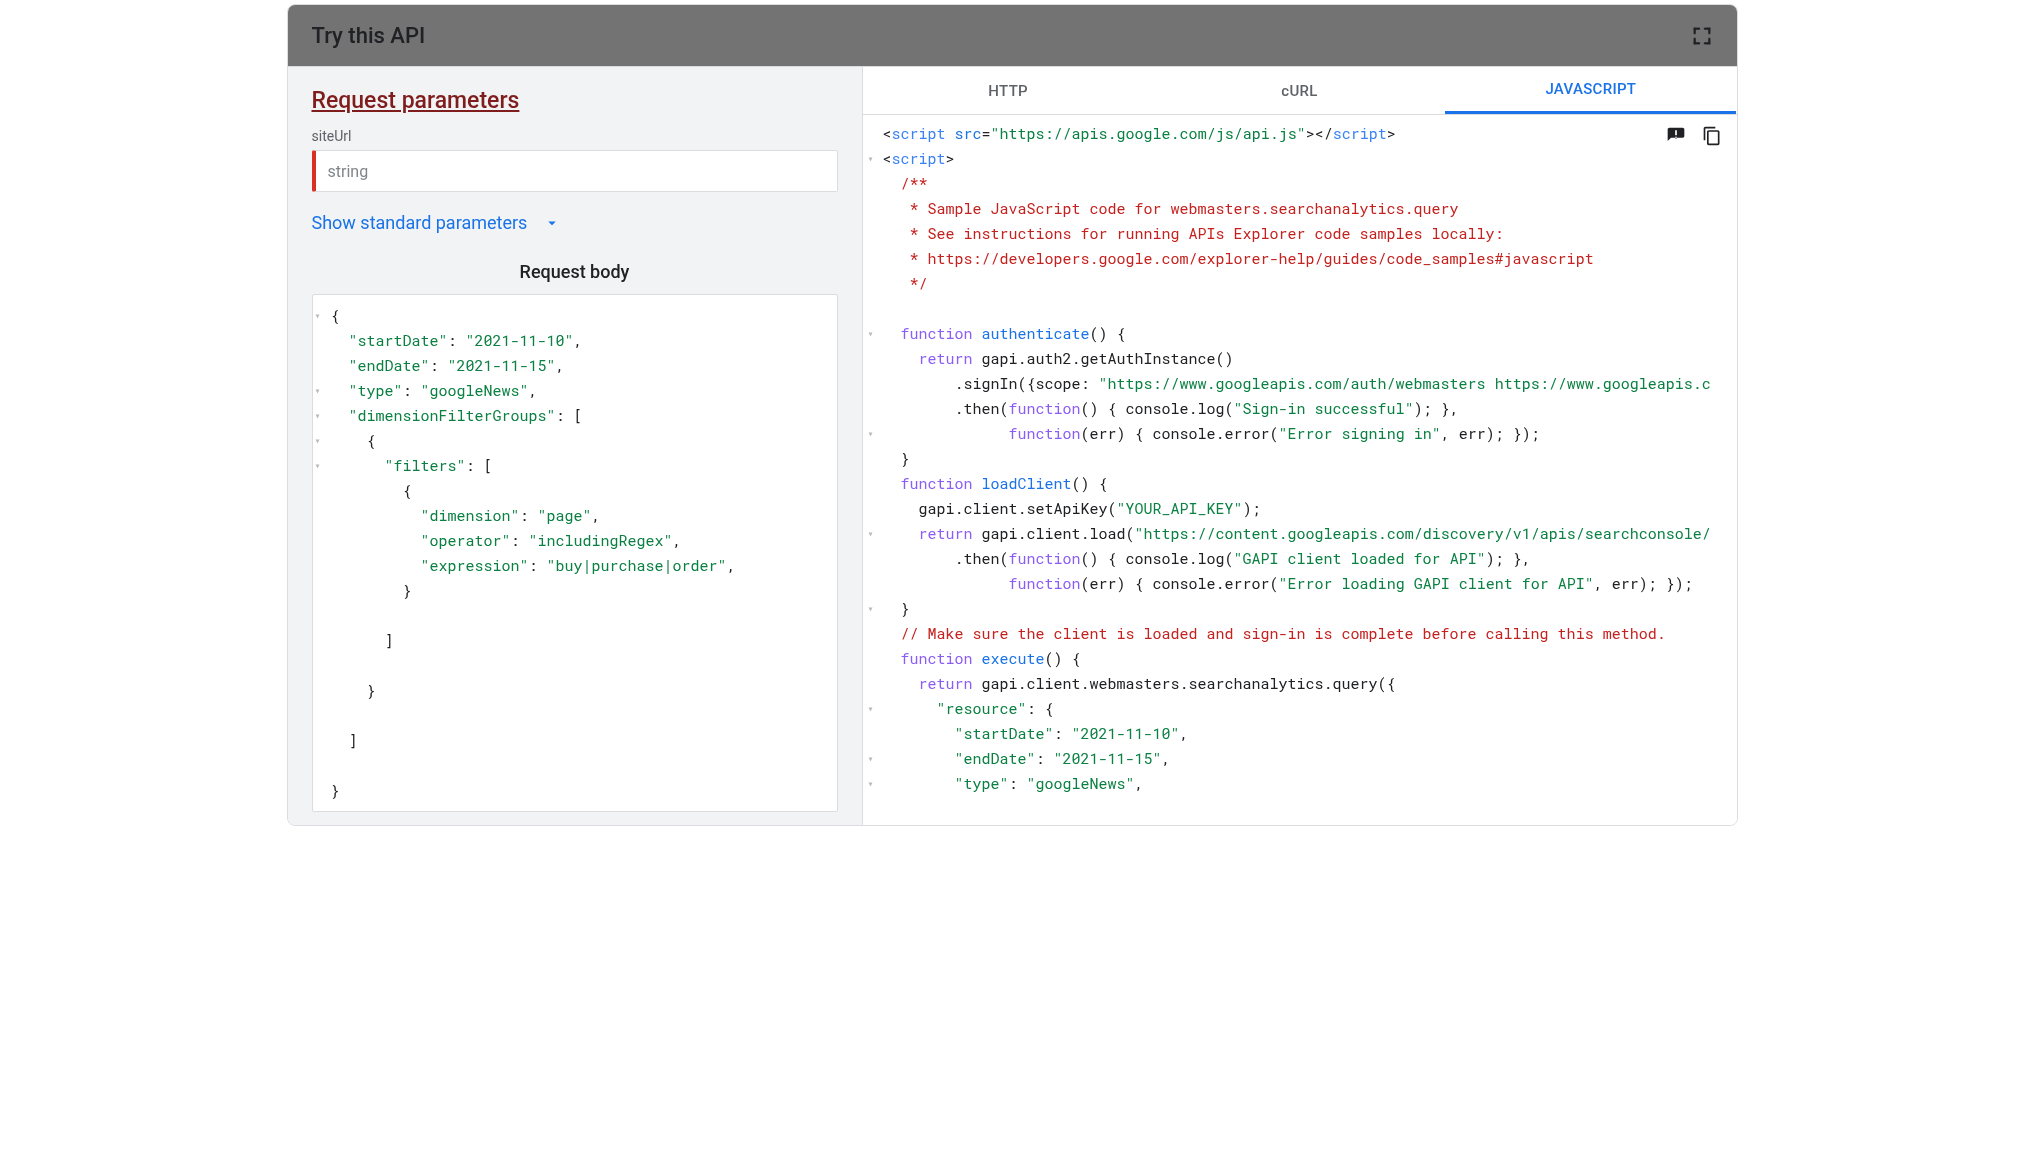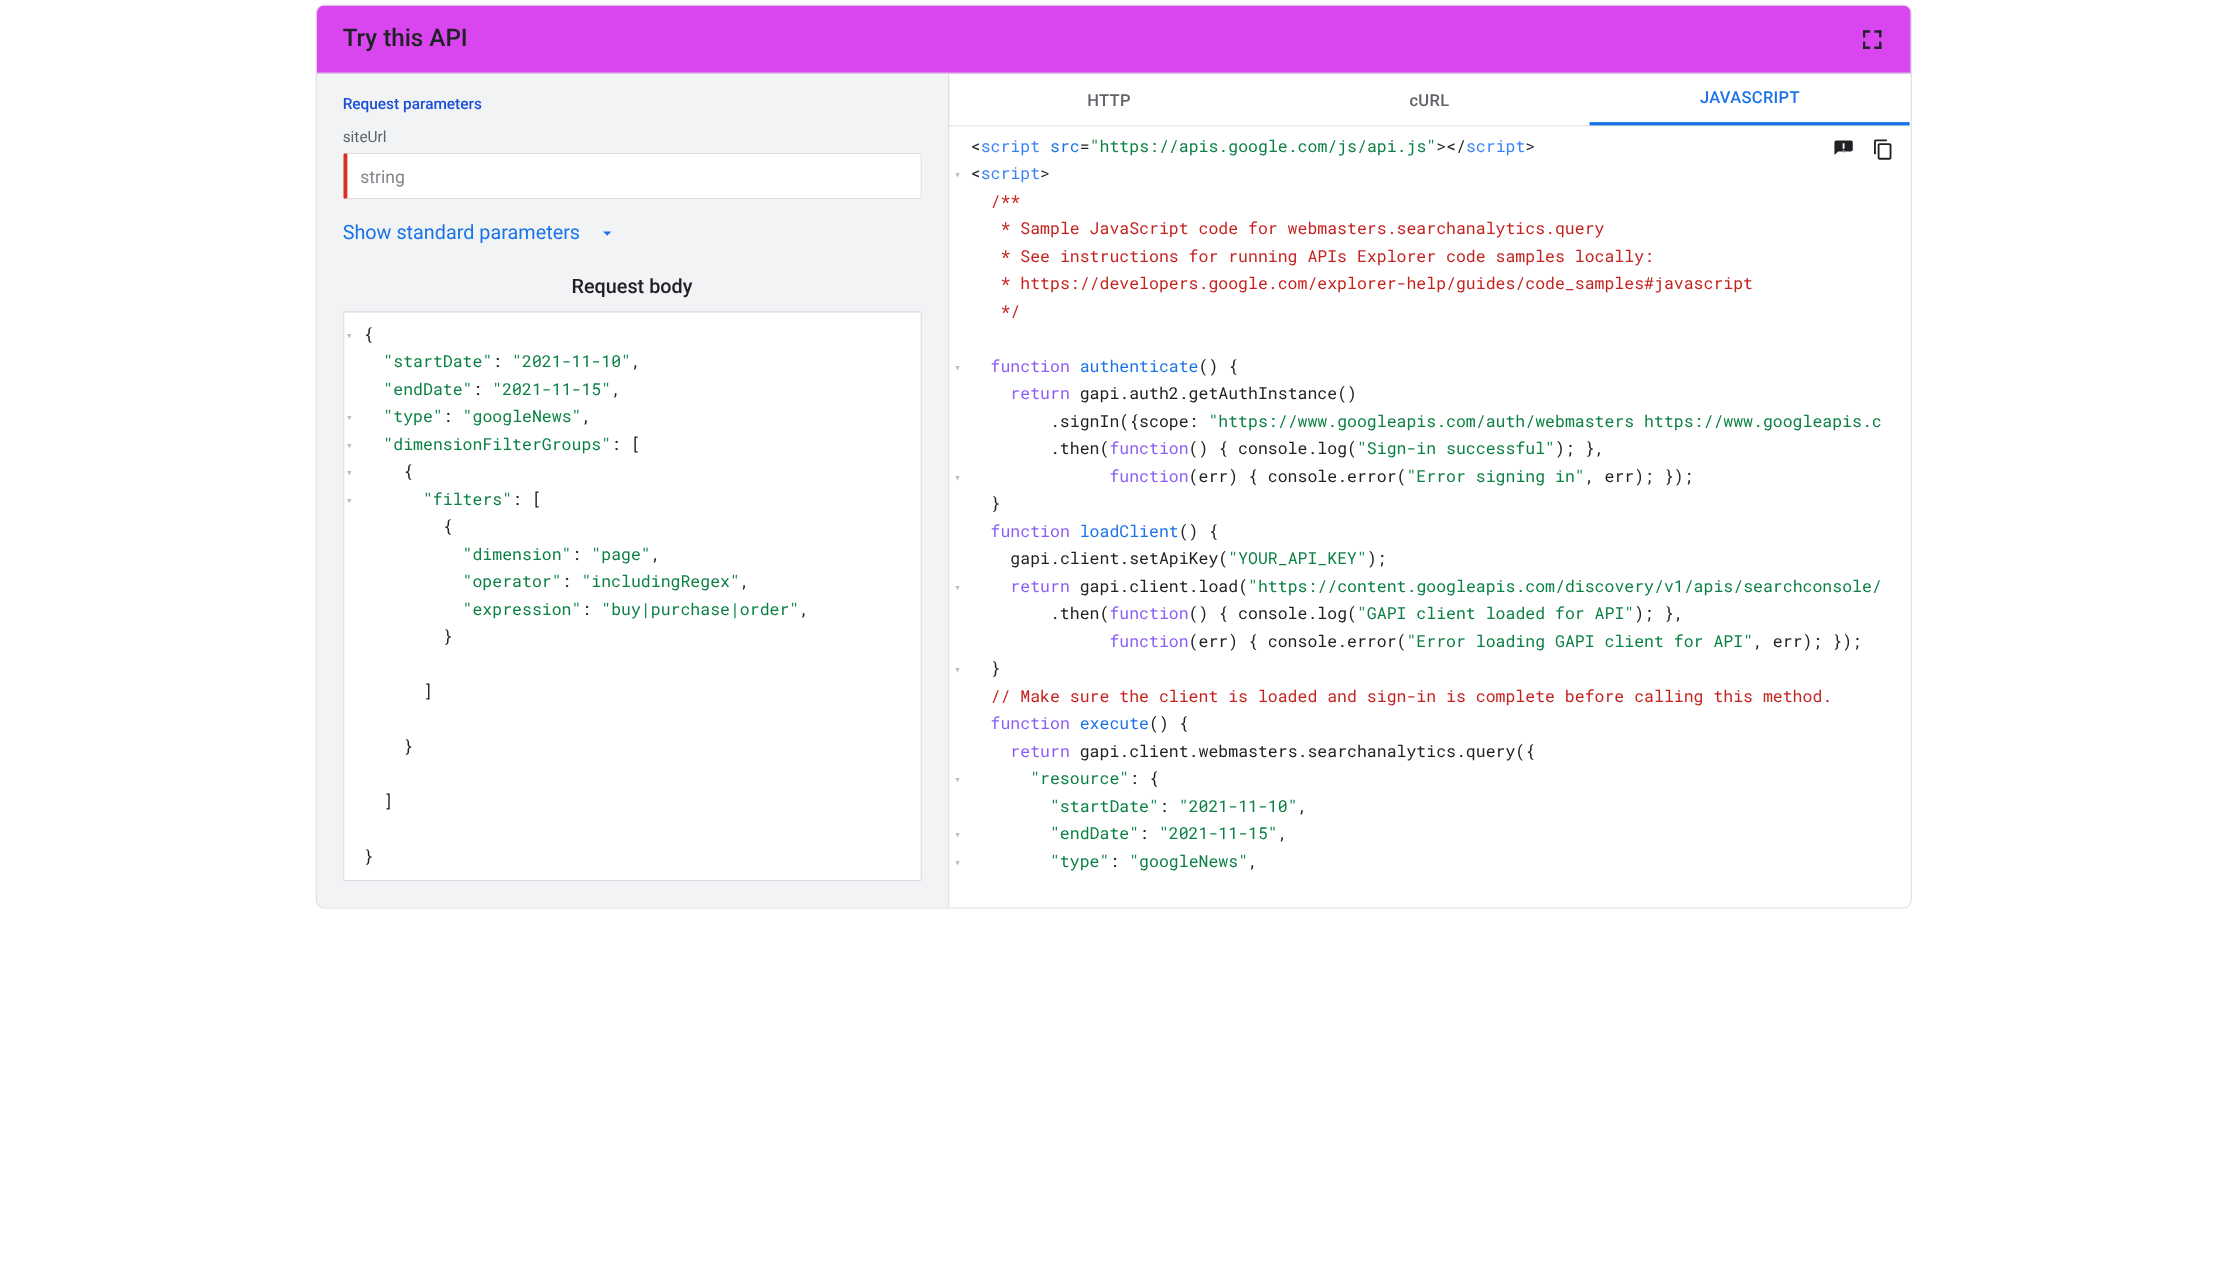--- a/index.html
+++ b/index.html
@@ -1,26 +1,26 @@
 <!DOCTYPE html>
 <html><head>
   <meta charset="utf-8">
   <style>
     * { box-sizing: border-box; margin: 0; padding: 0; }
     body { font-family: 'Google Sans', Roboto, Arial, sans-serif; background: #fff; color: #202124; font-size: 14px; }
     .panel { width: 1451px; height: 822px; border: 1px solid #dadce0; border-radius: 8px; overflow: hidden; display: flex; flex-direction: column; margin: 4px auto; }
 
-    .header { display: flex; justify-content: space-between; align-items: center; padding: 18px 24px; border-bottom: 1px solid #dadce0; background: #d946ef; }
+    .header { display: flex; justify-content: space-between; align-items: center; padding: 18px 24px; border-bottom: 1px solid #dadce0; background: #737373; }
     .header-title { font-size: 22px; font-weight: 500; color: #202124; }
     .collapse-icon { width: 22px; height: 22px; display:flex; align-items:center; justify-content:center; cursor:pointer; }
     .collapse-icon svg { width: 22px; height: 22px; fill: #202124; }
 
     .body { display: flex; flex: 1; overflow: hidden; }
     .left { width: 575px; background: #f1f3f4; padding: 20px 24px; overflow-y: auto; border-right: 1px solid #dadce0; }
-    .section-title { font-size: 14px; font-weight: 500; color: #1d4ed8; margin-bottom: 14px; }
+    .section-title { font-size: 23px; font-weight: 500; color: #7f1d1d; margin-bottom: 14px; text-decoration: underline; }
     .param-label { font-size: 14px; color: #5f6368; margin-bottom: 6px; }
 
     .param-input-wrap { background: #fff; border: 1px solid #dadce0; border-left: 4px solid #d93025; border-radius: 2px; height: 42px; display:flex; padding: 0 12px; margin-bottom: 20px; }
     .param-input { border: none; outline: none; font-size: 16px; width: 100%; color: #5f6368; font-family: inherit; }
     .param-input::placeholder { color: #80868b; }
 
     .show-standard { display: flex; align-items: center; gap: 16px; color: #1a73e8; font-size: 18px; cursor:pointer; margin-bottom: 28px; }
     .show-standard svg { width: 18px; height: 18px; fill: #1a73e8; }
 
     .req-body-title { font-size: 18px; font-weight: 500; margin-bottom: 12px; text-align: center; }

